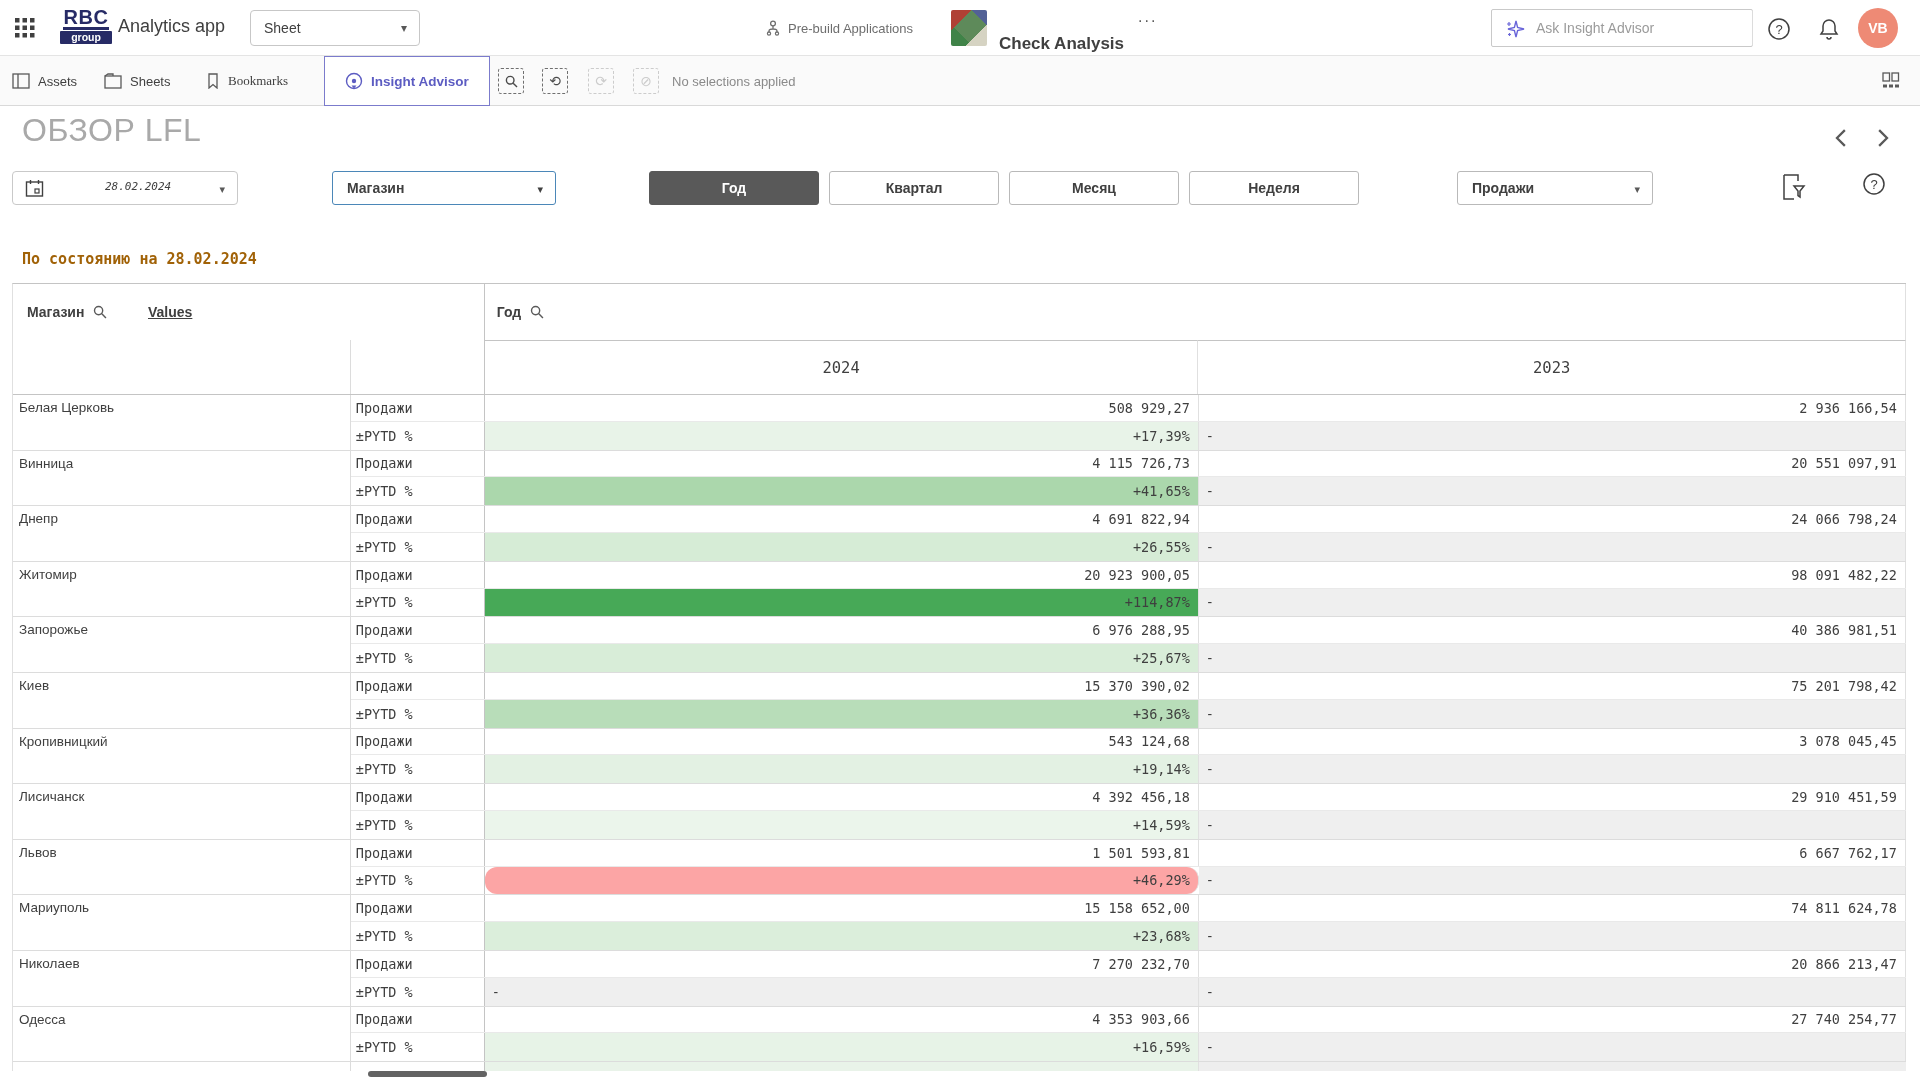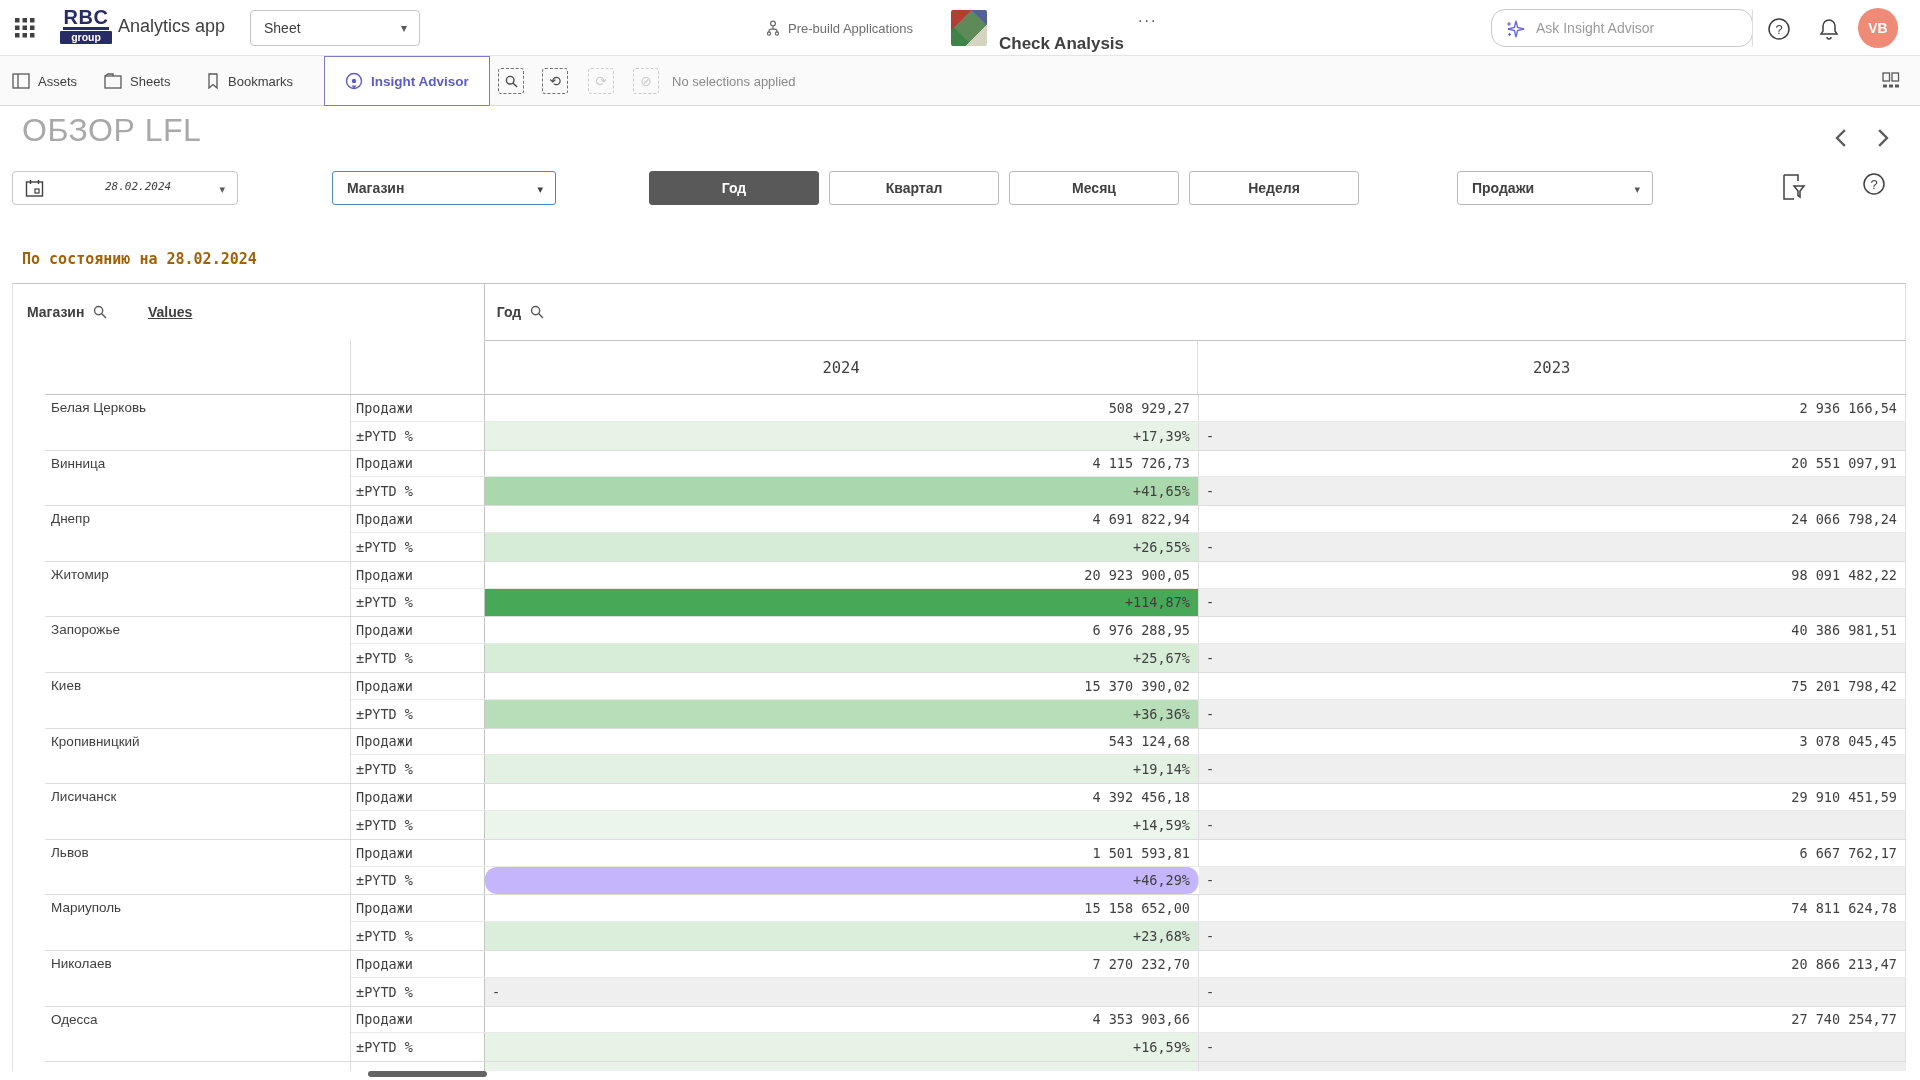--- a/index.html
+++ b/index.html
@@ -20,21 +20,21 @@
   .prebuild { position:absolute; left:765px; top:20px; display:flex; align-items:center; gap:7px; color:#6e6e6e; font-size:13px; }
   .thumb { position:absolute; left:951px; top:10px; width:36px; height:36px; border-radius:2px;
     background:
       linear-gradient(135deg, rgba(180,60,50,.95) 0 28%, rgba(0,0,0,0) 28%),
       linear-gradient(315deg, rgba(220,215,200,.95) 0 30%, rgba(0,0,0,0) 30%),
       linear-gradient(45deg, rgba(60,130,70,.9) 0 30%, rgba(0,0,0,0) 30%),
       linear-gradient(225deg, rgba(80,90,160,.85) 0 22%, rgba(0,0,0,0) 22%),
       #5e8a5a; }
   .appname { position:absolute; left:999px; top:34px; font-size:17px; font-weight:bold; color:#404040; }
   .moredots { position:absolute; left:1138px; top:8px; font-size:16px; color:#595959; letter-spacing:2px; cursor:pointer; }
-  .askbox { position:absolute; left:1491px; top:9px; width:262px; height:38px; border:1px solid #c9c9c9; border-radius:14px; background:#fff; }
+  .askbox { position:absolute; left:1491px; top:9px; width:262px; height:38px; border:1px solid #c9c9c9; border-radius:2px; background:#fff; }
   .askbox input { position:absolute; left:44px; top:1px; width:190px; height:34px; border:none; outline:none; font-size:14px; color:#404040; font-family:"Liberation Sans",sans-serif; }
   .askbox input::placeholder { color:#9b9b9b; }
   .tb-sep { position:absolute; left:1752px; top:10px; width:1px; height:36px; background:#dcdcdc; }
   .iconbtn { position:absolute; top:17px; width:24px; height:24px; cursor:pointer; }
   .avatar { position:absolute; left:1858px; top:8px; width:40px; height:40px; border-radius:50%; color:#fff; font-size:14px; font-weight:bold; display:flex; align-items:center; justify-content:center; cursor:pointer; }
 
   
   .toolbar { position:absolute; left:0; top:56px; width:1920px; height:50px; background:#fafafa; border-bottom:1px solid #d9d9d9; }
   .tb-item { position:absolute; top:0; height:50px; display:flex; align-items:center; gap:8px; font-size:13px; color:#404040; cursor:pointer; }
   .ia-box { position:absolute; left:324px; top:0; width:166px; height:50px; background:#fff; border:1px solid #7b7bcc; display:flex; align-items:center; justify-content:center; gap:8px; font-size:13.5px; color:#5c5cc2; font-weight:bold; cursor:pointer; }
@@ -69,21 +69,21 @@
   .hlabel { font-weight:bold; font-size:14px; color:#404040; }
   .hcell-left .dim { position:absolute; left:14px; top:20px; display:flex; gap:9px; align-items:center; }
   .hcell-left .vals { position:absolute; left:135px; top:20px;text-decoration:underline; }
   .hcell-right .coldim { position:absolute; left:12px; top:20px; display:flex; gap:9px; align-items:center; }
   .hrow2 { display:flex; height:54px; }
   .h2-name { width:338px; border-right:1px solid #dcdcdc; }
   .h2-vals { width:134px; border-right:1px solid #c4c4c4; }
   .h2-y { border-top:1px solid #c4c4c4; border-right:1px solid #e0e0e0; display:flex; align-items:center; justify-content:center; font-size:15.5px; color:#404040; }
   .h2-y24 { width:714px; }
   .h2-y23 { width:708px; }
-  .tbody { border-top:1px solid #c4c4c4;margin-left:32px; }
+  .tbody { border-top:1px solid #c4c4c4; }
   .block { display:flex; height:55.6px; border-bottom:1px solid #dcdcdc; }
   .b-name { width:338px; border-right:1px solid #dcdcdc; padding:5px 0 0 6px; font-size:13.5px; color:#3f3f3f; overflow:hidden; white-space:nowrap; }
   .b-right { width:1556px; display:flex; flex-direction:column; }
   .b-row { display:flex; height:27.8px; }
   .b-row.first { border-bottom:1px solid #e9e9e9; height:26.8px; }
   .b-lbl { width:134px; border-right:1px solid #c4c4c4; display:flex; align-items:center; padding-left:5px; overflow:hidden; white-space:nowrap; }
   .b-v24 { width:714px; border-right:1px solid #e0e0e0; display:flex; align-items:center; justify-content:flex-end; padding-right:8px; }
   .b-v23 { width:707px; border-right:1px solid #e0e0e0; display:flex; align-items:center; justify-content:flex-end; padding-right:8px; }
   .dash { justify-content:flex-start !important; padding-left:7px; background:#efefef; }
   .sliver { display:flex; height:9px; overflow:hidden; }
@@ -172,21 +172,21 @@
       </svg>
       <span>Assets</span>
     </div>
     <div class="tb-item" style="left:104px;">
       <svg width="18" height="16" viewBox="0 0 18 16">
         <rect x="1" y="3" width="16" height="12" fill="none" stroke="#595959" stroke-width="1.3"></rect>
         <path d="M1 3 l3 -2 h5 v2" fill="none" stroke="#595959" stroke-width="1.3"></path>
       </svg>
       <span>Sheets</span>
     </div>
-    <div class="tb-item" style="left:206px;">
+    <div class="tb-item" style="left:206px;font-family:Liberation Serif, serif;">
       <svg width="14" height="16" viewBox="0 0 14 16">
         <path d="M3 1 h8 v14 l-4 -3.5 l-4 3.5 Z" fill="none" stroke="#595959" stroke-width="1.3"></path>
       </svg>
       <span>Bookmarks</span>
     </div>
 
     <div class="ia-box">
       <svg width="18" height="18" viewBox="0 0 18 18">
         <circle cx="9" cy="9" r="7.5" fill="none" stroke="#5c5cc2" stroke-width="1.4"></circle>
         <circle cx="9" cy="9" r="2.2" fill="#5c5cc2"></circle>
@@ -438,21 +438,21 @@
   <div class="block">
     <div class="b-name">Львов</div>
     <div class="b-right">
       <div class="b-row first">
         <div class="b-lbl mono">Продажи</div>
         <div class="b-v24 mono">1 501 593,81</div>
         <div class="b-v23 mono">6 667 762,17</div>
       </div>
       <div class="b-row">
         <div class="b-lbl mono">±PYTD %</div>
-        <div class="b-v24 mono" style="background: #c4b5fd; border-radius: 12px;">+46,29%</div>
+        <div class="b-v24 mono" style="background: #fca5a5; border-radius: 12px;">+46,29%</div>
         <div class="b-v23 mono dash">-</div>
       </div>
     </div>
   </div>
 
   <div class="block">
     <div class="b-name">Мариуполь</div>
     <div class="b-right">
       <div class="b-row first">
         <div class="b-lbl mono">Продажи</div>

